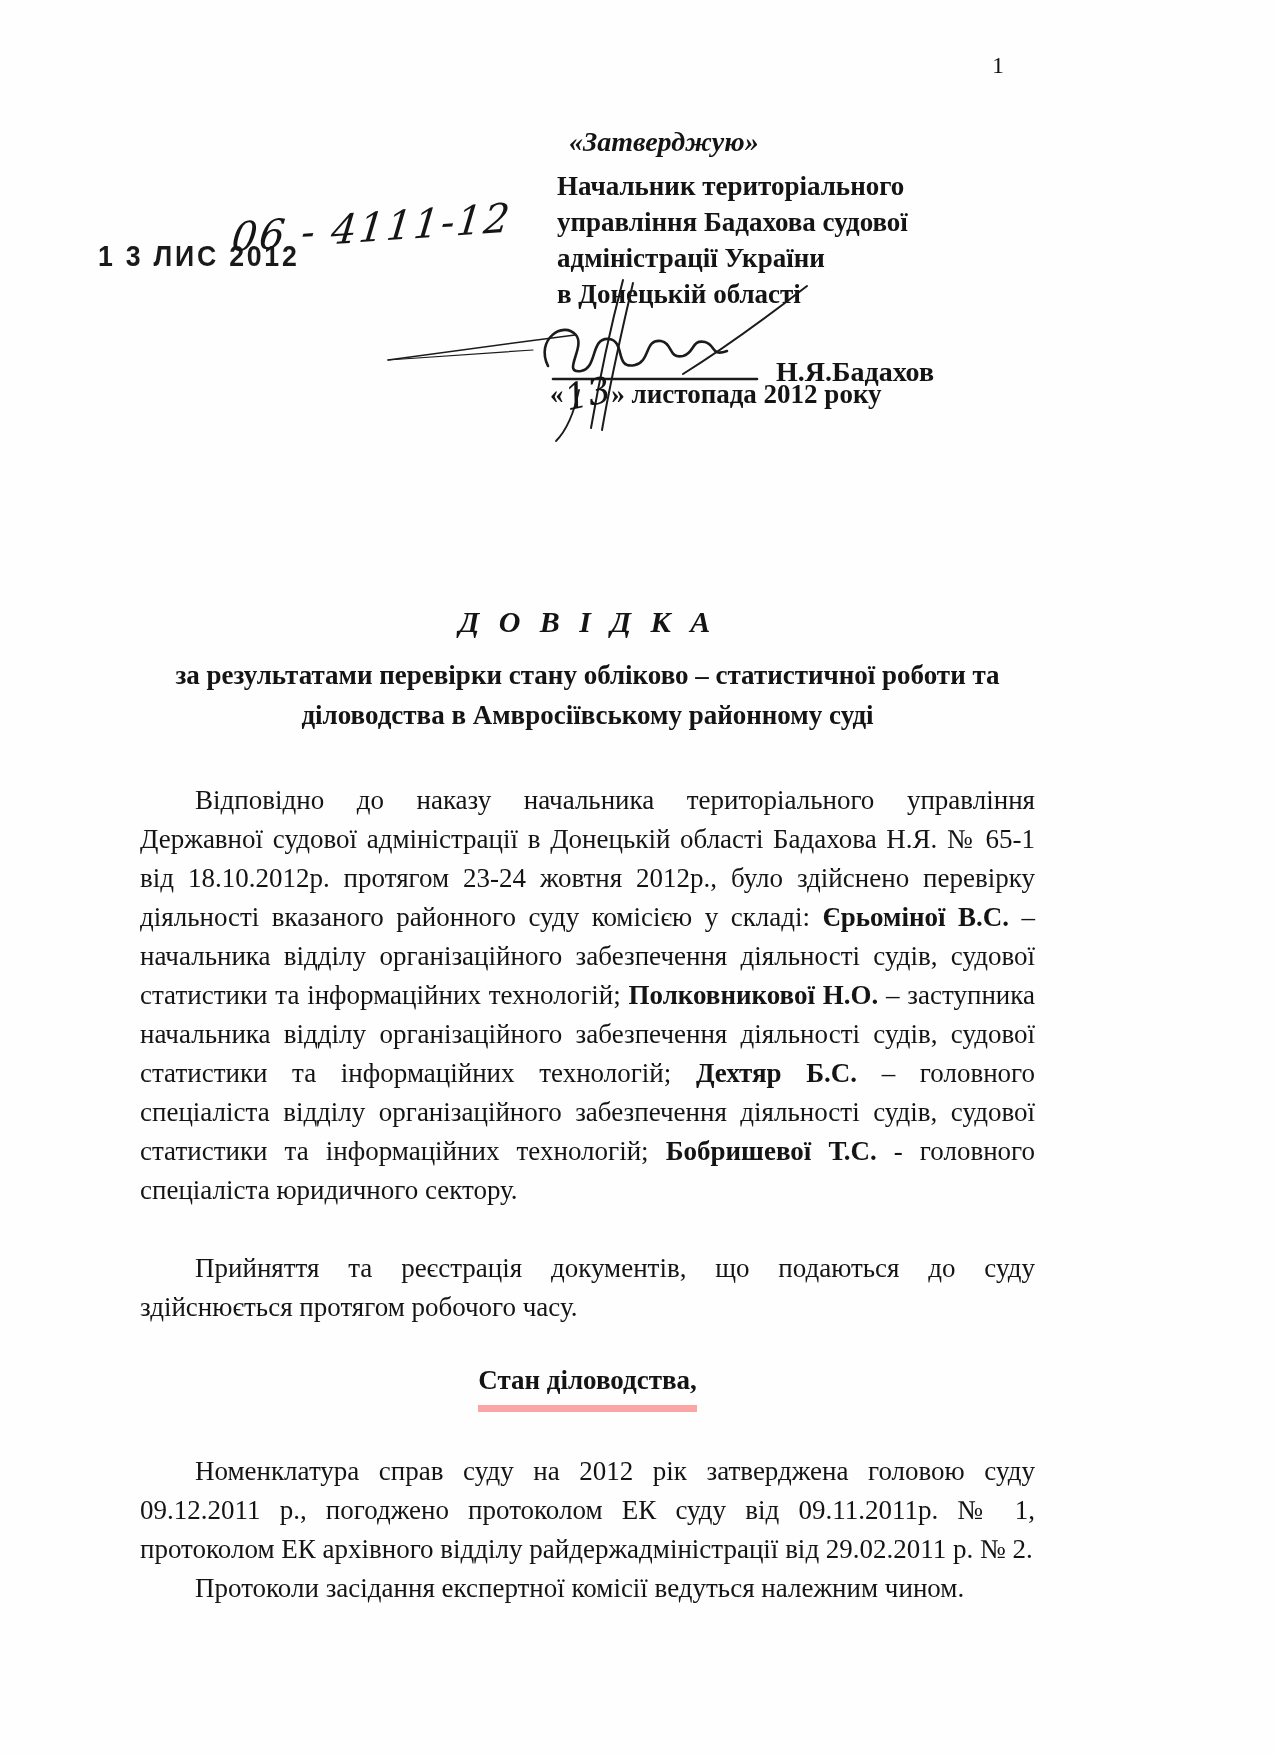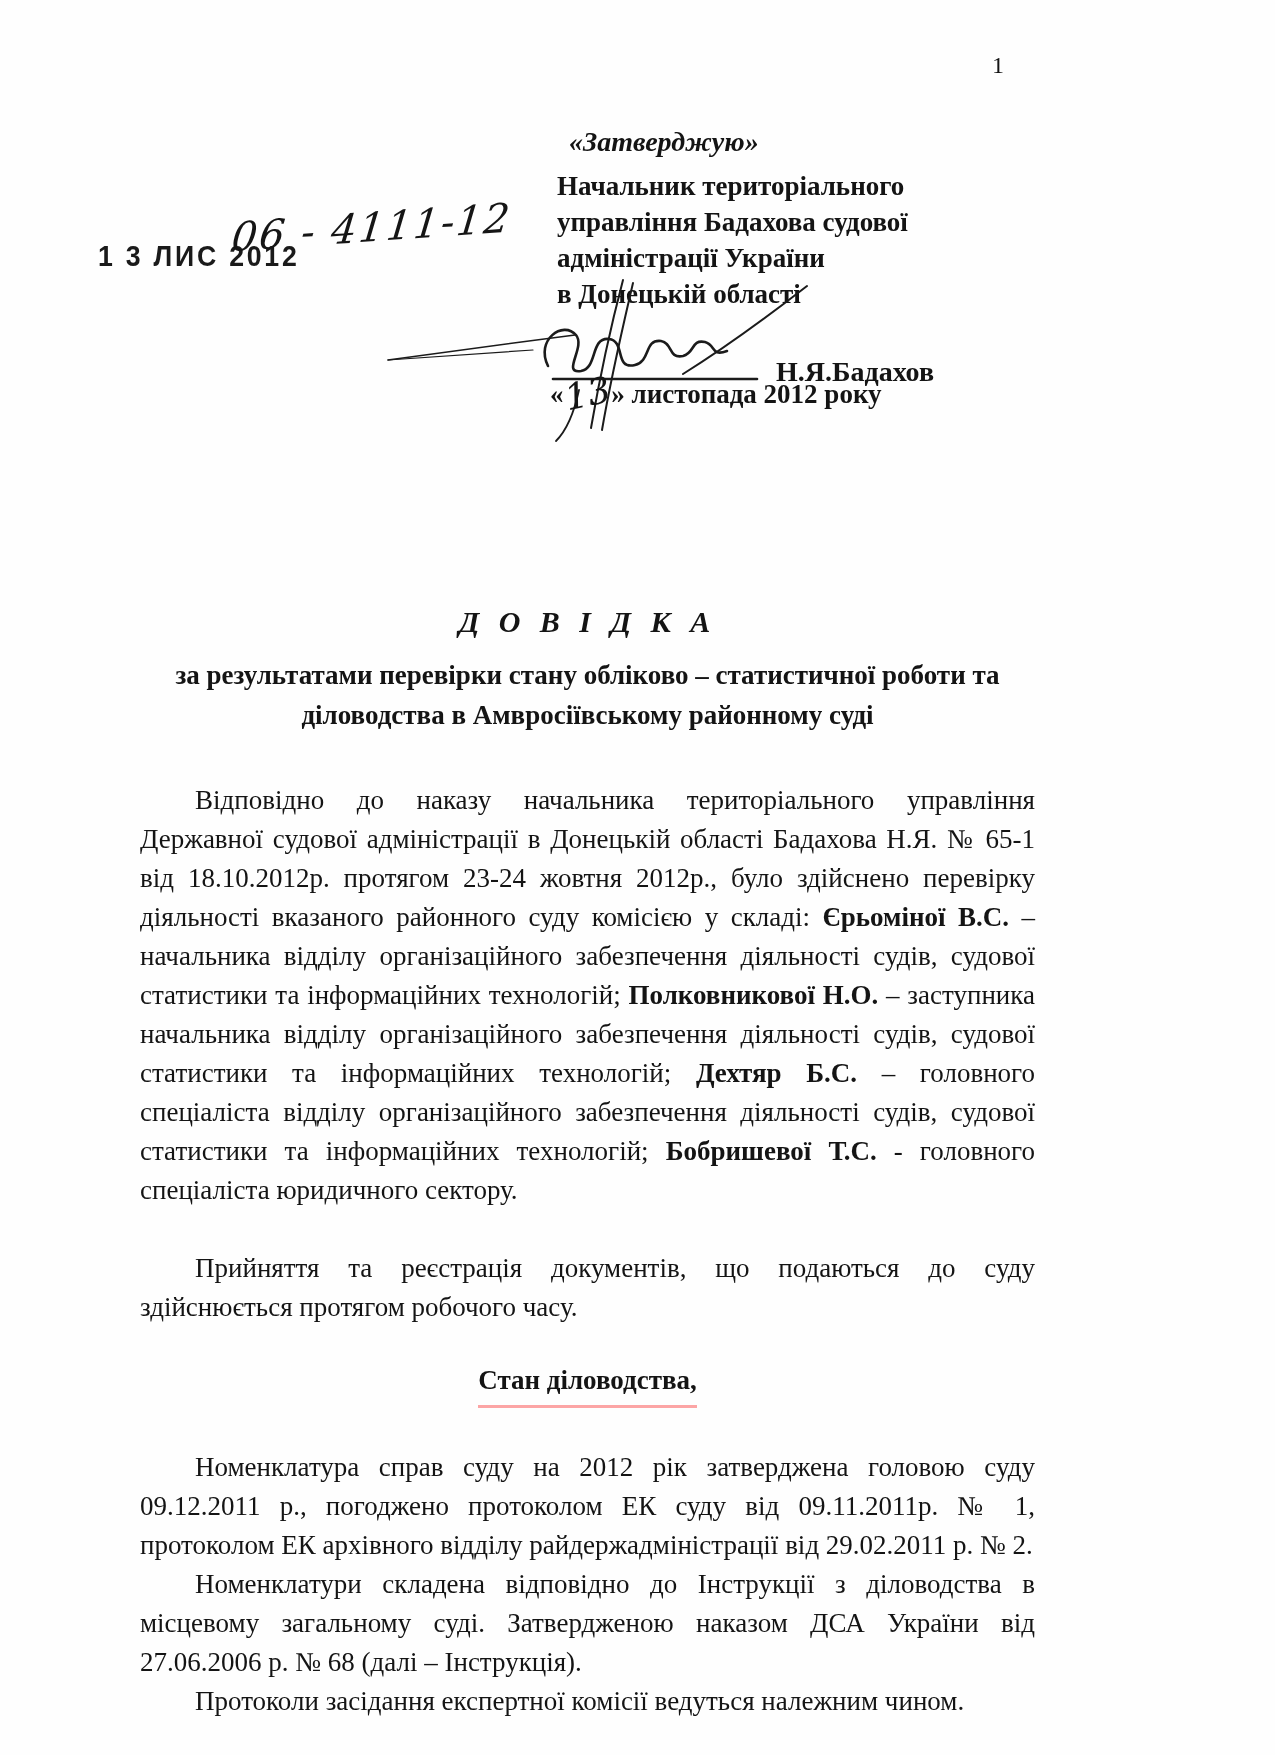--- a/index.html
+++ b/index.html
@@ -81,21 +81,21 @@
   }
   .para.gap-top{margin-top:39px;}
   .bold{font-weight:bold;}
   .section-heading{
     text-align:center;font-weight:bold;
     line-height:47px;
     margin:30px 0 40px 0;
   }
   .section-heading span{
     display:inline-block;
-    border-bottom:3px solid #fca5a5;
+    border-bottom:7px solid #fca5a5;
     padding-bottom:1px;
   }
 </style>
 </head>
 <body>
 
 <div class="sheet">
 
   <div class="pagenum">1</div>
 
@@ -136,17 +136,16 @@
 
     <p class="para"><span>Відповідно до наказу начальника територіального управління Державної судової адміністрації в Донецькій області Бадахова Н.Я. № 65-1 від 18.10.2012р. протягом 23-24 жовтня 2012р., було здійснено перевірку діяльності вказаного районного суду комісією у складі: </span><span class="bold">Єрьоміної В.С.</span><span> – начальника відділу організаційного забезпечення діяльності судів, судової статистики та інформаційних технологій; </span><span class="bold">Полковникової Н.О.</span><span> – заступника начальника відділу організаційного забезпечення діяльності судів, судової статистики та інформаційних технологій; </span><span class="bold">Дехтяр Б.С.</span><span> – головного спеціаліста відділу організаційного забезпечення діяльності судів, судової статистики та інформаційних технологій; </span><span class="bold">Бобришевої Т.С.</span><span> -  головного спеціаліста юридичного сектору.</span></p>
 
     <p class="para gap-top"><span>Прийняття та реєстрація документів, що подаються до суду здійснюється протягом робочого часу.</span></p>
 
     <div class="section-heading">
       <div><span>Стан діловодства,</span></div>
     </div>
 
     <p class="para"><span>Номенклатура справ суду  на 2012 рік  затверджена головою суду 09.12.2011 р., погоджено протоколом ЕК суду від 09.11.2011р. № 1, протоколом ЕК архівного відділу райдержадміністрації від 29.02.2011 р. № 2.</span></p>
-    <p class="para"><span>Номенклатури складена відповідно до Інструкції з діловодства в місцевому загальному суді. Затвердженою наказом ДСА України від 27.06.2006 р. № 68 (далі – Інструкція).</span></p>
     <p class="para"><span>Протоколи засідання експертної комісії ведуться належним чином.</span></p>
   </div>
 
 </div>
 
 </body></html>

